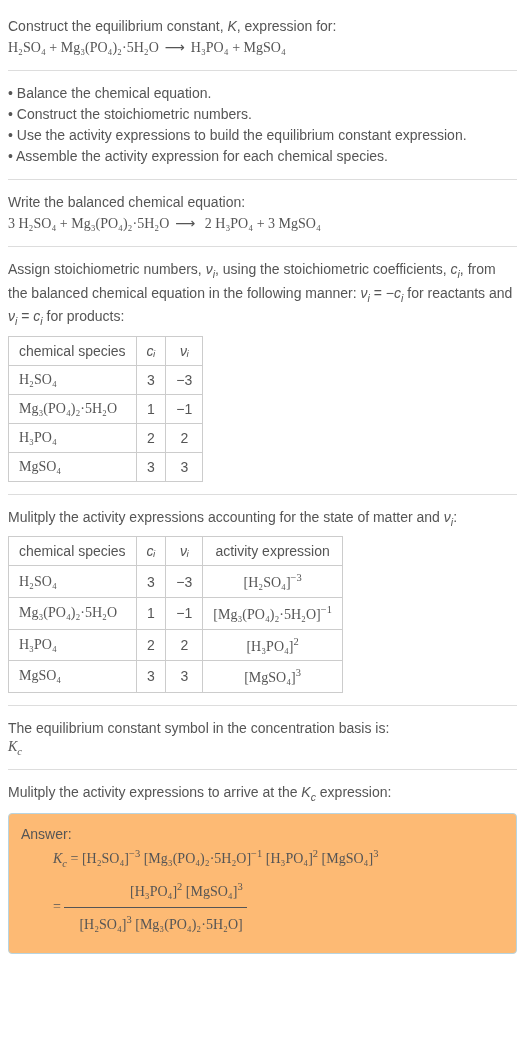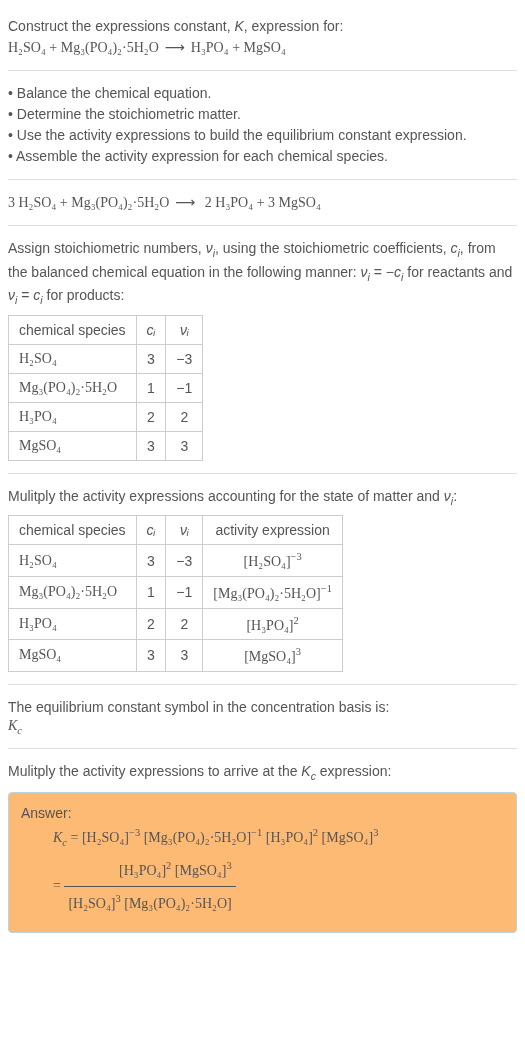--- a/index.html
+++ b/index.html
@@ -73,49 +73,51 @@
       text-align: right;
     }
     .frac-num {
       display: block;
       border-bottom: 1px solid #555;
       padding: 0 4px;
     }
     .frac-den {
       display: block;
       padding: 0 4px;
+      margin-left: 11px;
     }
     .line {
       line-height: 1.5;
     }
   </style>
 </head>
 <body>
 
 <div class="section">
   <div class="line">
-    <span>Construct the expressions constant, </span><span class="italic">K</span><span>, expression for:</span>
+    <span>Construct the equilibrium constant, </span><span class="italic">K</span><span>, expression for:</span>
   </div>
   <div class="chem line">
     <span>H₂SO₄</span><span> + </span><span>Mg₃(PO₄)₂·5H₂O</span><span class="arrow">⟶</span><span>H₃PO₄</span><span> + </span><span>MgSO₄</span>
   </div>
 </div>
 
 <div class="divider"></div>
 
 <div class="section">
   <div class="line">• Balance the chemical equation.</div>
-  <div class="line">• Determine the stoichiometric matter.</div>
+  <div class="line">• Construct the stoichiometric numbers.</div>
   <div class="line">• Use the activity expressions to build the equilibrium constant expression.</div>
   <div class="line">• Assemble the activity expression for each chemical species.</div>
 </div>
 
 <div class="divider"></div>
 
 <div class="section">
+  <div class="line">Write the balanced chemical equation:</div>
   <div class="chem line">
     <span>3 </span><span>H₂SO₄</span><span> + </span><span>Mg₃(PO₄)₂·5H₂O</span><span class="arrow">⟶</span><span> 2 </span><span>H₃PO₄</span><span> + 3 </span><span>MgSO₄</span>
   </div>
 </div>
 
 <div class="divider"></div>
 
 <div class="section">
   <div class="line">
     <span>Assign stoichiometric numbers, </span><span class="italic"><span>ν</span><sub>i</sub></span><span>, using the stoichiometric coefficients, </span><span class="italic"><span>c</span><sub>i</sub></span><span>, from the balanced chemical equation in the following manner: </span><span class="italic"><span>ν</span><sub>i</sub></span><span> = −</span><span class="italic"><span>c</span><sub>i</sub></span><span> for reactants and </span><span class="italic"><span>ν</span><sub>i</sub></span><span> = </span><span class="italic"><span>c</span><sub>i</sub></span><span> for products:</span>

